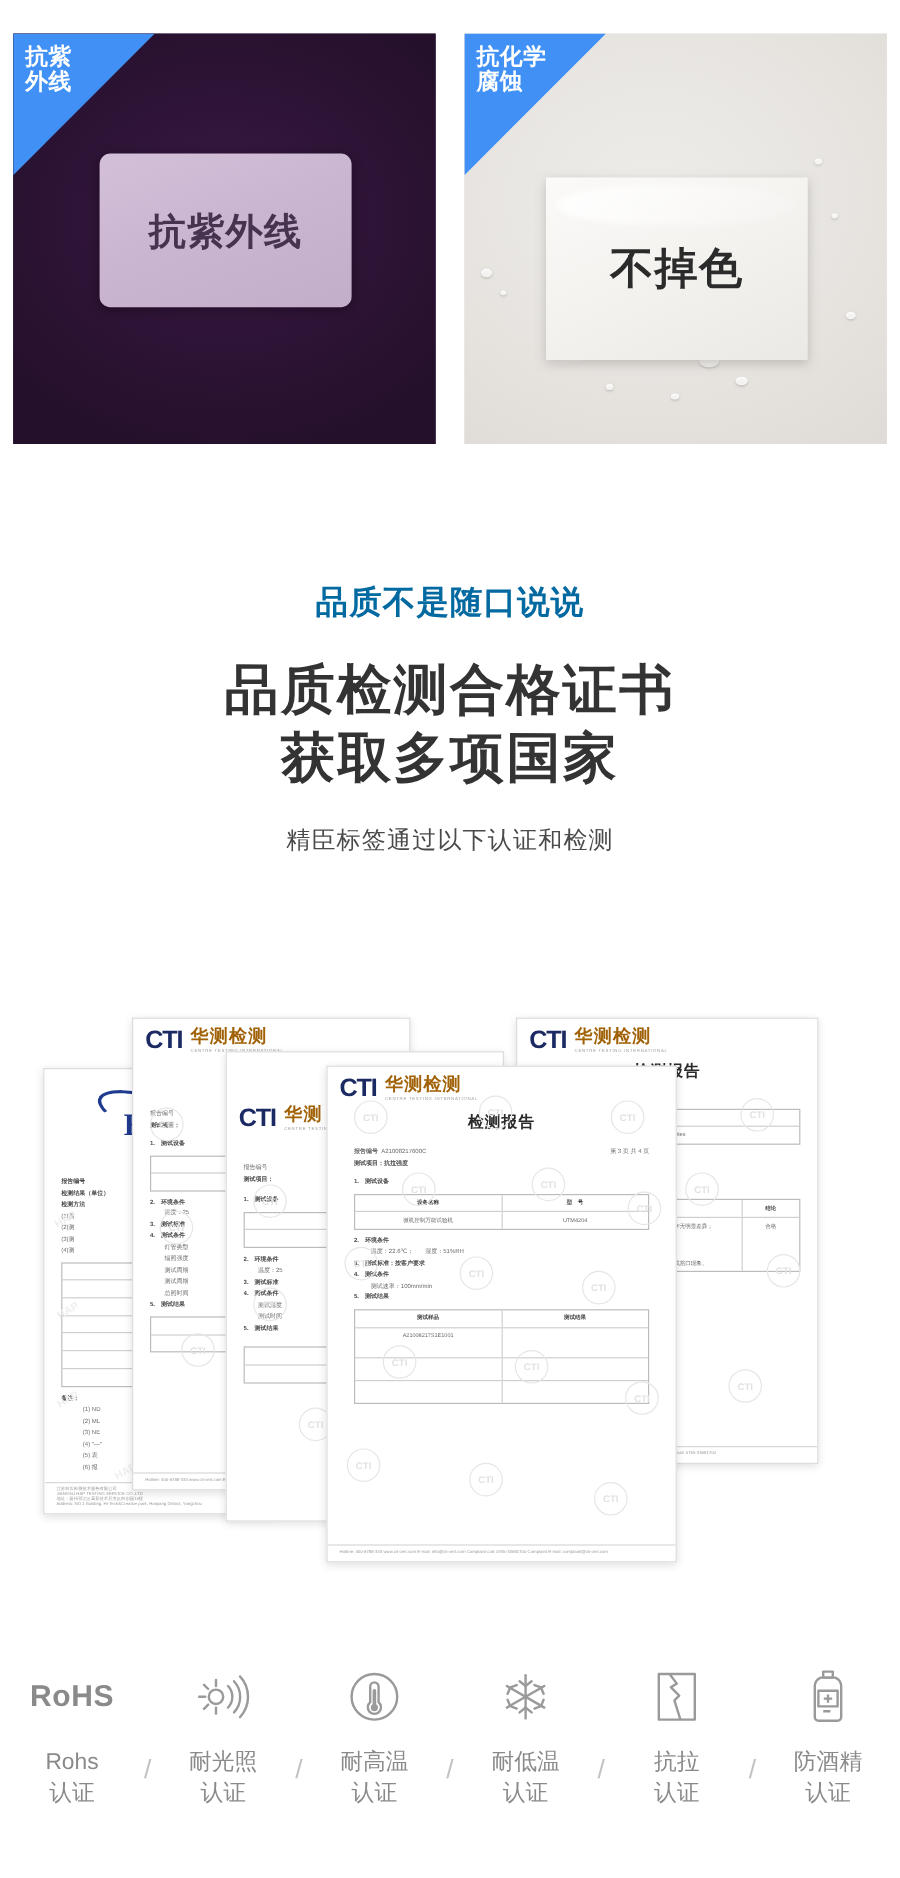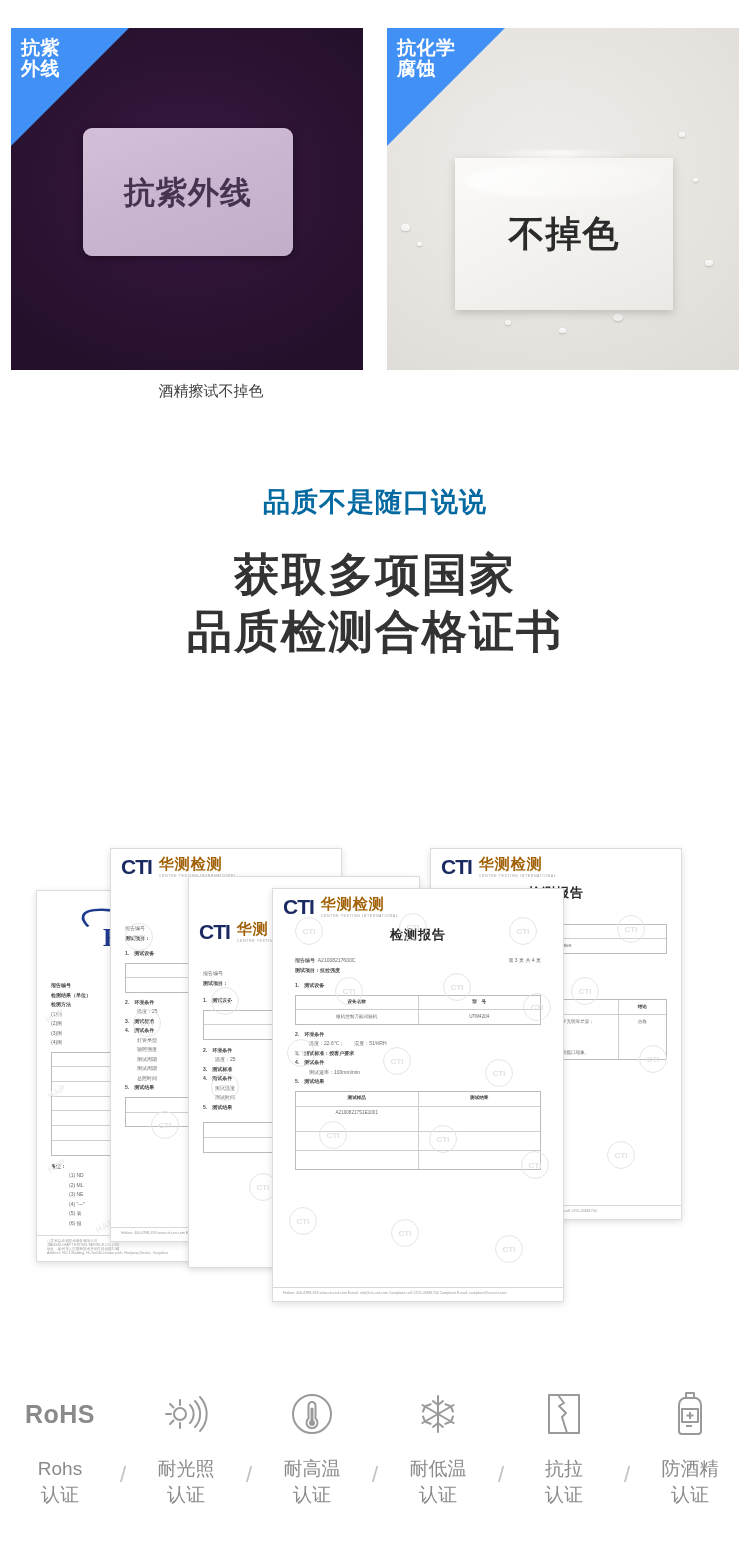--- a/index.html
+++ b/index.html
@@ -70,21 +70,21 @@
   .drop {
     position: absolute;
     border-radius: 50%;
     background: rgba(255,255,255,0.55);
     box-shadow: inset 0 1px 2px rgba(255,255,255,0.9),
                 0 1px 2px rgba(140,135,128,0.45);
   }
   .chem-card {
     position: absolute;
     left: 68px;
-    top: 130px;
+    top: 120px;
     width: 218px;
     height: 152px;
     border-radius: 1px;
     background: linear-gradient(155deg, #fbfaf8 0%, #f4f2ef 50%, #ebe9e5 100%);
     box-shadow: 0 3px 9px rgba(120,115,110,0.35);
     display: flex;
     align-items: center;
     justify-content: center;
   }
   .chem-card::before {
@@ -404,29 +404,29 @@
     </div>
     <div class="ribbon"></div>
     <div class="ribbon-label">
       <span>抗化学</span>
       <span>腐蚀</span>
     </div>
   </div>
 </div>
 
 <div class="captions">
-  <div class="caption">酒精擦试不掉色</div>
 </div>
 
 <div class="headings">
   <div class="head-kicker">品质不是随口说说</div>
   <div class="head-main">
+    <span>品质检测合格证书</span>
     <span>获取多项国家</span>
-    <span>品质检测合格证书</span>
-  </div>
+  </div>
+  <div class="head-sub">精臣标签通过以下认证和检测</div>
 </div>
 
 <div class="certs">
 
   <div class="doc doc-hap">
     <div class="hap-logo">
       <div class="hap-swoosh"></div>
       <div class="hap-text">HAP</div>
     </div>
     <div class="doc-body" style="padding-top:16px;">

